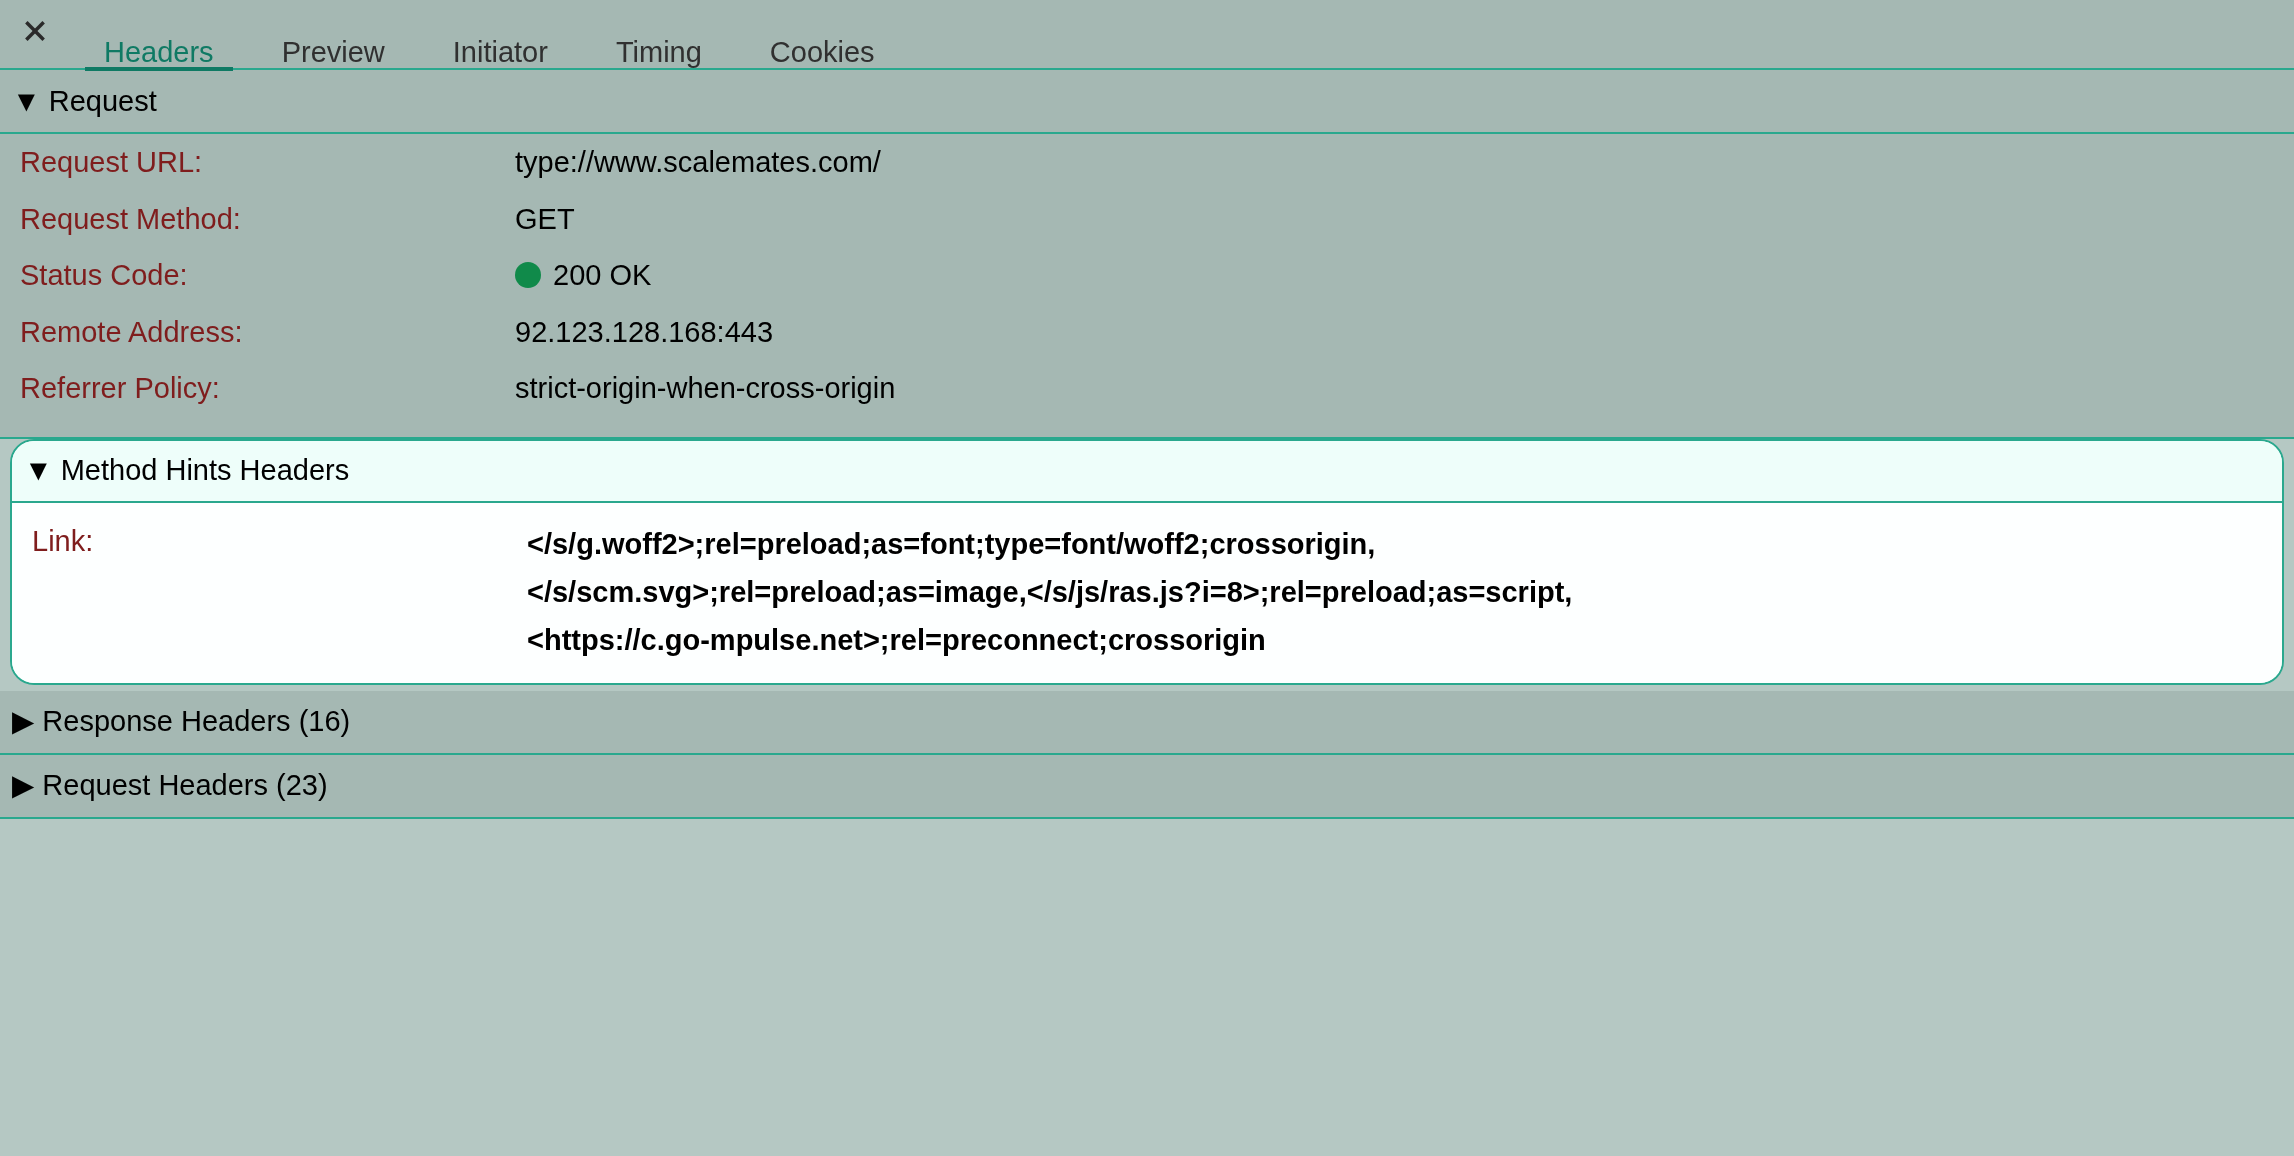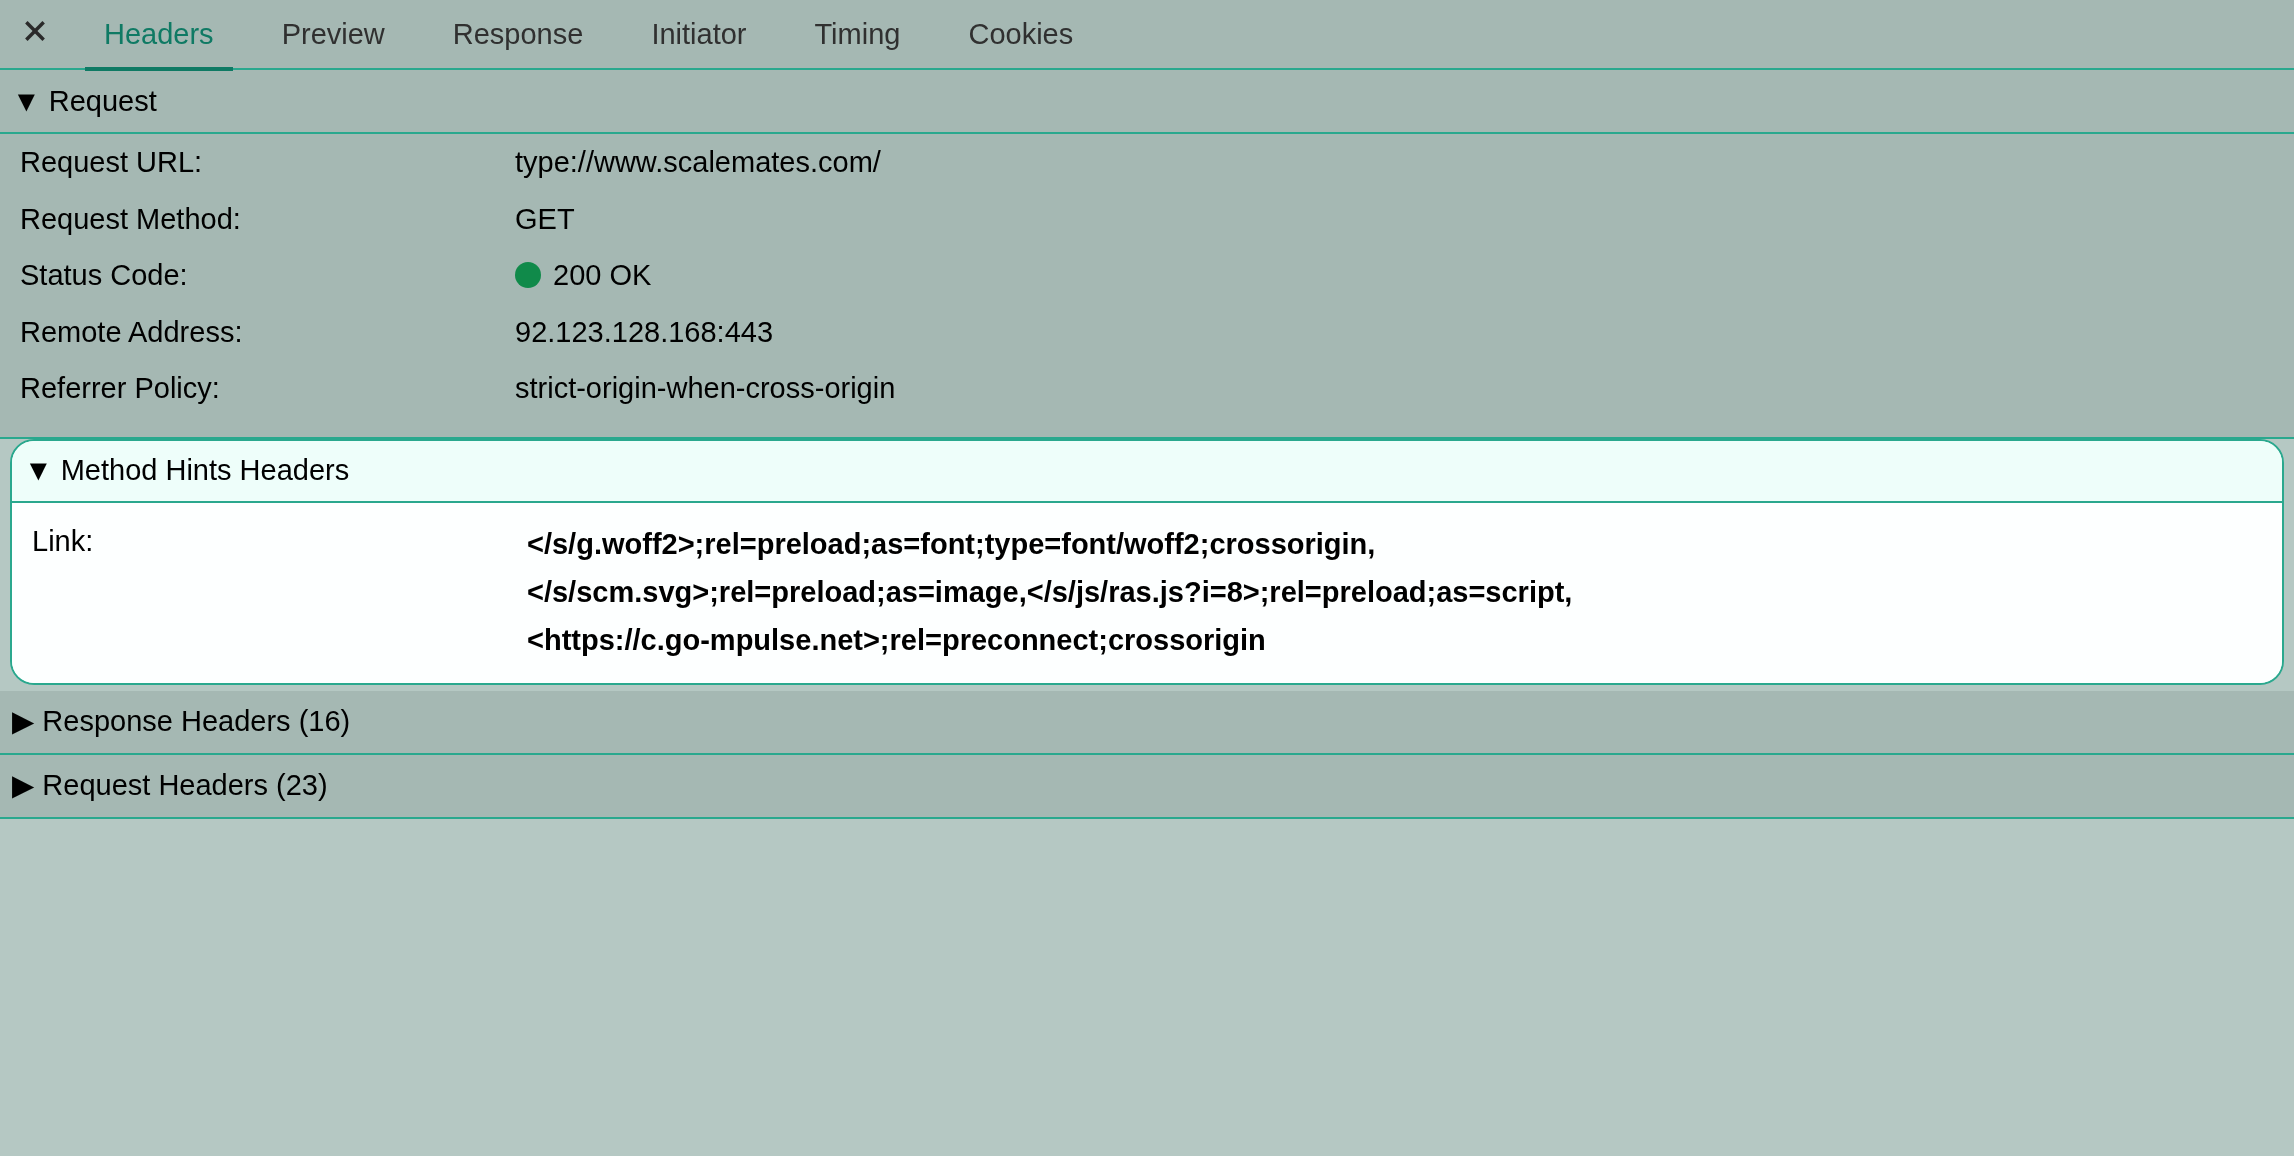--- a/index.html
+++ b/index.html
@@ -37,22 +37,22 @@
     .close-btn svg {
       width: 26px;
       height: 26px;
       stroke: #2a2a2a;
       stroke-width: 3.2;
     }
 
     .tab {
       height: 70px;
       display: flex;
-      align-items: center;
-      padding: 15px 34px;
+      align-items: flex-end;
+      padding: 0 34px;
       color: #303030;
       cursor: pointer;
       position: relative;
     }
 
     .tab.active {
       color: #0f7a64;
     }
     .tab.active::after {
       content: "";
@@ -91,21 +91,21 @@
       background: #a5b8b3;
     }
     .row {
       display: flex;
       padding: 8px 0 8px 20px;
       line-height: 1.4;
     }
     .row .key {
       width: 495px;
       flex-shrink: 0;
-      color: #000000;
+      color: #7f1d1d;
     }
     .row .value {
       flex: 1;
       color: #000;
       padding-right: 30px;
     }
 
     .status-value {
       display: flex;
       align-items: center;
@@ -174,23 +174,20 @@
       </svg>
     </span>
   </div>
   <div class="tab active">
     <span>Headers</span>
   </div>
   <div class="tab">
     <span>Preview</span>
   </div>
   <div class="tab">
-    <span>Response</span>
-  </div>
-  <div class="tab">
     <span>Initiator</span>
   </div>
   <div class="tab">
     <span>Timing</span>
   </div>
   <div class="tab">
     <span>Cookies</span>
   </div>
 </div>
 

